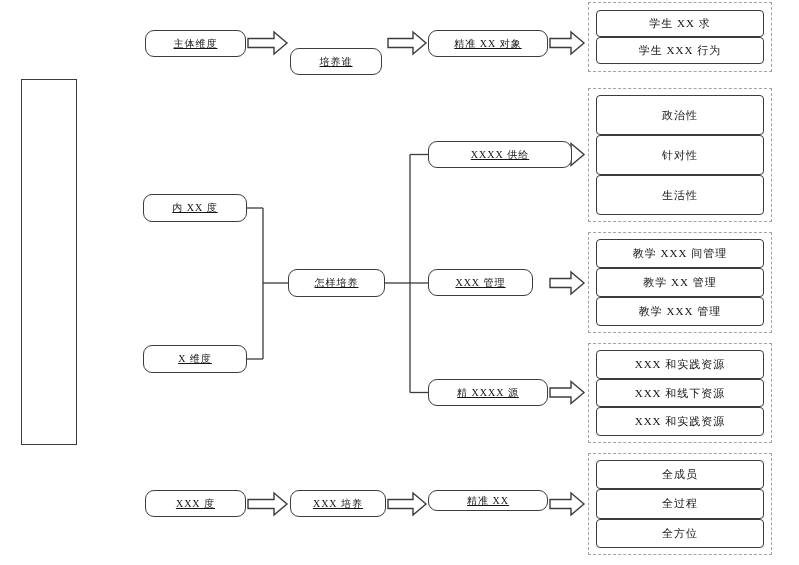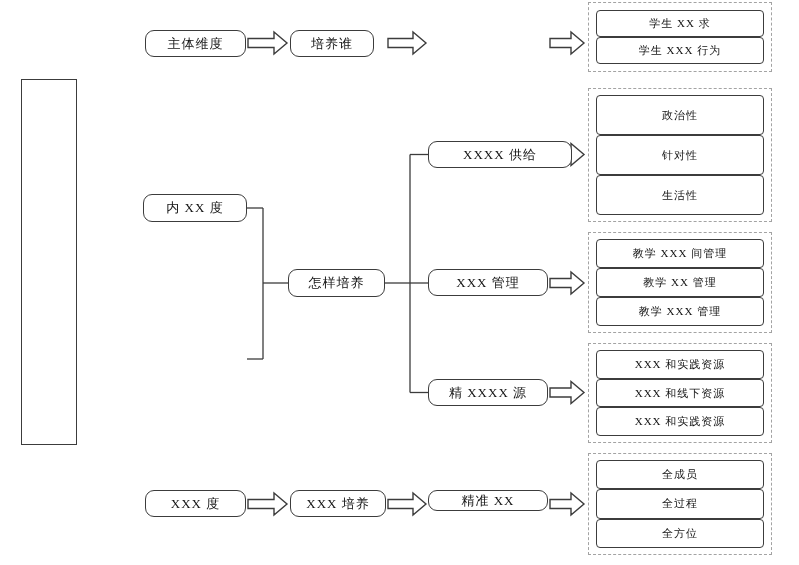--- a/index.html
+++ b/index.html
@@ -5,21 +5,21 @@
   html,body{margin:0;padding:0;background:#ffffff;}
   .canvas{
     position:relative;width:799px;height:565px;background:#ffffff;overflow:hidden;
     font-family:"Liberation Serif","DejaVu Serif",serif;color:#141414;
   }
   .connectors{position:absolute;left:0;top:0;width:799px;height:565px;pointer-events:none;}
   .node{
     position:absolute;box-sizing:border-box;
     border:1.5px solid #3c3c3c;border-radius:9px;background:#ffffff;
     display:flex;align-items:center;justify-content:center;
-    font-size:13px;letter-spacing:1px;white-space:nowrap;
+    font-size:10px;letter-spacing:1px;white-space:nowrap;text-decoration:underline;
   }
   .tallrect{
     position:absolute;left:21px;top:79px;width:56px;height:366px;
     box-sizing:border-box;border:1.5px solid #3c3c3c;background:#ffffff;
   }
   .group{
     position:absolute;left:588px;width:184px;box-sizing:border-box;
     border:1px dashed #a3a3a3;background:#ffffff;
     display:flex;flex-direction:column;justify-content:space-between;
     padding:6px 7px;
@@ -60,32 +60,34 @@
     <polygon class="blockarrow" points="550,388 571,388 571,381.5 584,392.5 571,403.5 571,397 550,397"></polygon>
 
     <polygon class="blockarrow" points="248,499.5 274,499.5 274,493 287,504 274,515 274,508.5 248,508.5"></polygon>
     <polygon class="blockarrow" points="388,499.5 413,499.5 413,493 426,504 413,515 413,508.5 388,508.5"></polygon>
     <polygon class="blockarrow" points="550,499.5 571,499.5 571,493 584,504 571,515 571,508.5 550,508.5"></polygon>
   </svg>
 
   <div class="tallrect"></div>
 
   <div class="node" style="left:145px;top:30px;width:101px;height:27px">主体维度</div>
-  <div class="node" style="left:290px;top:30px;width:84px;height:27px">培养谁</div>
+  <div class="node" style="left:290px;top:48px;width:92px;height:27px">培养谁</div>
+  <div class="node" style="left:428px;top:30px;width:120px;height:27px">精准 XX 对象</div>
 
   <div class="group" style="top:2px;height:70px;padding:7px">
     <div class="item">学生 XX 求</div>
     <div class="item">学生 XXX 行为</div>
   </div>
 
   <div class="node" style="left:143px;top:194px;width:104px;height:28px">内 XX 度</div>
+  <div class="node" style="left:143px;top:345px;width:104px;height:28px">X 维度</div>
   <div class="node" style="left:288px;top:269px;width:97px;height:28px">怎样培养</div>
 
   <div class="node" style="left:428px;top:141px;width:144px;height:27px">XXXX 供给</div>
-  <div class="node" style="left:428px;top:269px;width:120px;height:27px">XXX 管理</div>
+  <div class="node" style="left:428px;top:269px;width:105px;height:27px">XXX 管理</div>
   <div class="node" style="left:428px;top:379px;width:120px;height:27px">精 XXXX 源</div>
 
   <div class="group" style="top:88px;height:134px">
     <div class="item">政治性</div>
     <div class="item">针对性</div>
     <div class="item">生活性</div>
   </div>
 
   <div class="group" style="top:232px;height:101px">
     <div class="item">教学 XXX 间管理</div>

